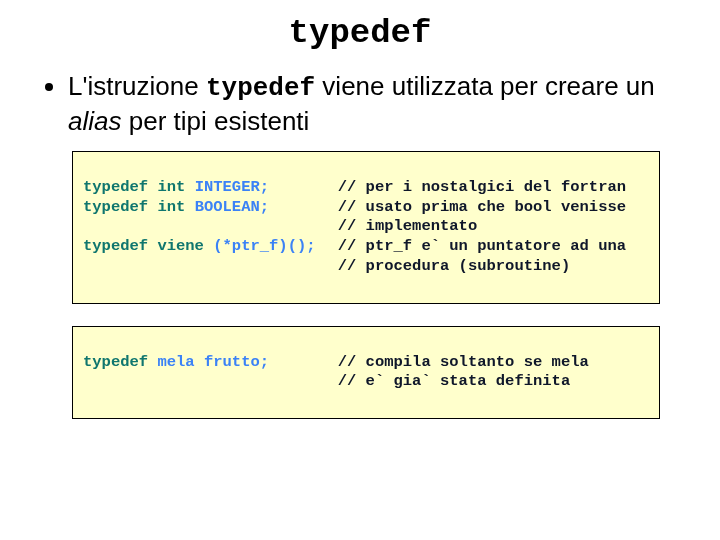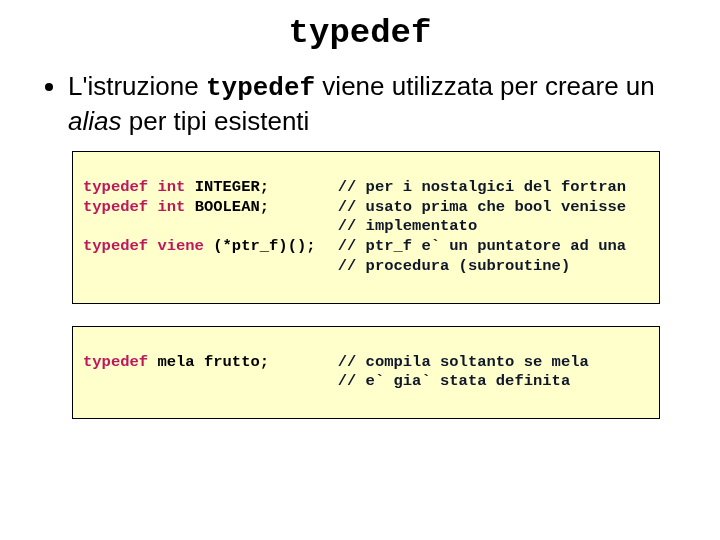--- a/index.html
+++ b/index.html
@@ -50,22 +50,22 @@
     border-collapse: collapse;
     font-family: "Courier New", Courier, monospace;
     font-weight: bold;
     font-size: 15.5px;
     line-height: 1.28;
   }
   .codebox td {
     vertical-align: top;
     padding: 0;
   }
-  .c-black { color: #000000; }
-  .c-blue  { color: #be185d; }
+  .c-black { color: #3b82f6; }
+  .c-blue  { color: #0f766e; }
   .c-green { color: #0f172a; }
   .col-left  { width: 45%; white-space: pre; }
   .col-right { width: 55%; white-space: pre; }
 </style>
 </head>
 <body>
 
 <div class="slide">
 
   <div class="title">typedef</div>

